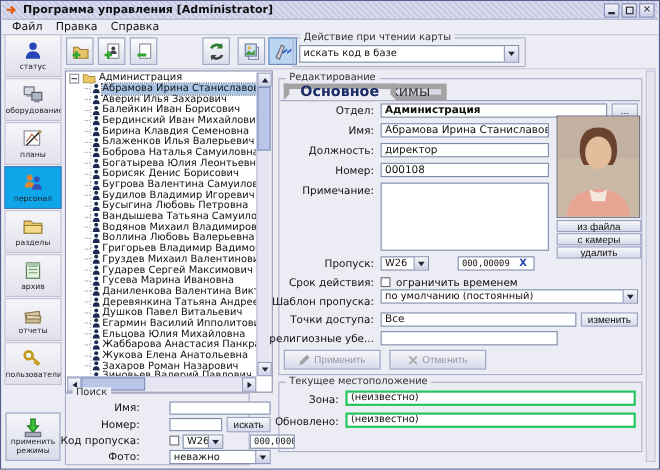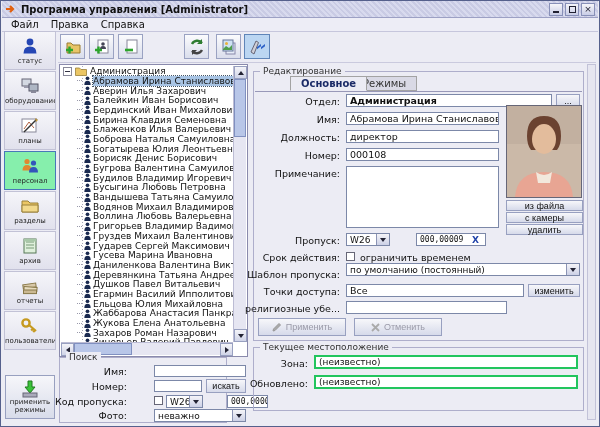--- a/index.html
+++ b/index.html
@@ -25,21 +25,21 @@
   .tgroup{position:absolute;left:208px;top:2px;width:212px;height:27px;border:1px solid #AEAECB;}
   .gtitle{position:absolute;top:-6px;left:6px;background:#ECECF4;font-size:9px;color:#333;padding:0 3px;white-space:nowrap;}
   .combo{position:absolute;background:#fff;border:1px solid #7C88A8;font-size:9px;display:flex;align-items:center;padding-left:3px;color:#111;}
   .combo .cval{flex:1;white-space:nowrap;overflow:hidden;}
   .carw{width:13px;align-self:stretch;background:linear-gradient(#F4F4F8,#CDD1E6);border-left:1px solid #8C94B4;display:grid;place-items:center;}
   .tri{width:0;height:0;border-left:3px solid transparent;border-right:3px solid transparent;border-top:4px solid #223;}
   
   .sidebar{position:absolute;left:2px;top:30px;width:54px;bottom:2px;display:flex;flex-direction:column;align-items:center;gap:1px;padding-top:0;}
   .side-item{width:52px;height:39px;border:1px solid #C2C2D6;background:linear-gradient(#F5F5F9,#E1E1ED);
     display:flex;flex-direction:column;align-items:center;justify-content:center;gap:1px;}
-  .side-item.sel{background:#86efac;border-color:#4878B8;}
+  .side-item.sel{background:#0ea5e9;border-color:#4878B8;}
   .side-lbl{font-size:7px;color:#222;white-space:nowrap;overflow:hidden;max-width:50px;}
   .side-item svg{width:20px;height:20px;}
   .apply-btn{margin-top:auto;margin-bottom:5px;width:50px;height:44px;border:1px solid #98A0C0;background:linear-gradient(#F6F6FA,#D8DCEA);
     display:flex;flex-direction:column;align-items:center;justify-content:center;}
   .apply-btn .side-lbl{text-align:center;line-height:8px;}
   
   .tree{position:absolute;left:58px;top:63px;width:189px;height:293px;background:#fff;border:1px solid #8A8AAC;}
   .tree-inner{position:absolute;left:1px;top:1px;right:14px;bottom:14px;overflow:hidden;
     background:repeating-linear-gradient(to bottom,#AAB 0 1px,transparent 1px 3px);background-size:1px 100%;background-position:21px 0;background-repeat:no-repeat;}
   .troot{height:10px;display:flex;align-items:center;gap:3px;font-size:9px;color:#111;padding-left:2px;white-space:nowrap;}
@@ -62,21 +62,21 @@
   .grp{position:absolute;border:1px solid #AEAECB;padding-left:7px;}
   .lbl{position:absolute;font-size:9.5px;color:#111;text-align:right;white-space:nowrap;}
   .fld{position:absolute;background:#fff;border:1px solid #7C88A8;font-size:9.5px;color:#111;padding:0 3px;display:flex;align-items:center;overflow:hidden;white-space:nowrap;}
   .fld.mono{font-family:"DejaVu Sans Mono",monospace;font-size:8px;margin-left:22px;}
   .fld.dark{border:2px solid #22c55e;font-size:9px;}
   .mbtn{position:absolute;border:1px solid #98A0C0;background:linear-gradient(#F7F7FA,#D6DAEA);font-size:9px;color:#111;
     display:flex;align-items:center;justify-content:center;padding:0;}
   .mbtn.disabled{color:#9A9AA8;}
   .chk{position:absolute;width:9px;height:9px;background:#fff;border:1px solid #667;}
   
-  .tab{position:absolute;height:15px;border:1px solid #a3a3a3;font-size:10px;display:flex;align-items:center;padding:0 10px;margin-left:32px;}
+  .tab{position:absolute;height:15px;border:5px solid #a3a3a3;font-size:13px;display:flex;align-items:center;padding:0 10px;}
   .tab.sel{background:#ECECF4;border-bottom-color:#ECECF4;color:#1A2A66;font-weight:bold;z-index:2;}
   .tab.off{background:#D9D9E5;color:#333;}
   .tabline{position:absolute;left:1px;right:1px;height:1px;background:#9898B8;}
   .xlink{position:absolute;font-size:9px;color:#2244AA;font-weight:bold;}
   .rscroll{position:absolute;top:63px;right:3px;width:9px;bottom:6px;background:#E6E6F0;border:1px solid #C2C2D8;}
 </style>
 </head>
 <body>
 
 <div class="win">
@@ -142,20 +142,29 @@
           <circle cx="6.5" cy="5.5" r="1.5" fill="#E8B23C"></circle>
           <path d="M3 11 l3-3 3 2 3-3 v5 h-9 z" fill="#4E9E4E"></path>
         </svg>
     </span>
     <span class="tbtn pressed" style="left:186px;width:26px">
       <svg width="20" height="18" viewBox="0 0 20 18">
           <path d="M4 14 L9 3 l2.5 1.5 L7 16 z" fill="#CFCFD8" stroke="#667"></path>
           <path d="M10 9 l4-3 v2.2 l-4 3 z M14 9 l4-3 v2.2 l-4 3 z" fill="#2E62C8"></path>
         </svg>
     </span>
+    <div class="tgroup">
+      <span class="gtitle">Действие при чтении карты</span>
+      <div class="combo" style="left:5px;top:6px;width:200px;height:16px">
+        <span class="cval">искать код в базе</span>
+        <span class="carw">
+            <span class="tri"></span>
+          </span>
+      </div>
+    </div>
   </div>
 
   <div class="sidebar">
     <div class="side-item">
       <svg viewBox="0 0 20 20">
           <circle cx="10" cy="6" r="3.4" fill="#2546B4"></circle>
           <path d="M3.5 17.5 q0-7 6.5-7 q6.5 0 6.5 7 z" fill="#2546B4"></path>
         </svg>
       <span class="side-lbl">статус</span>
     </div>

